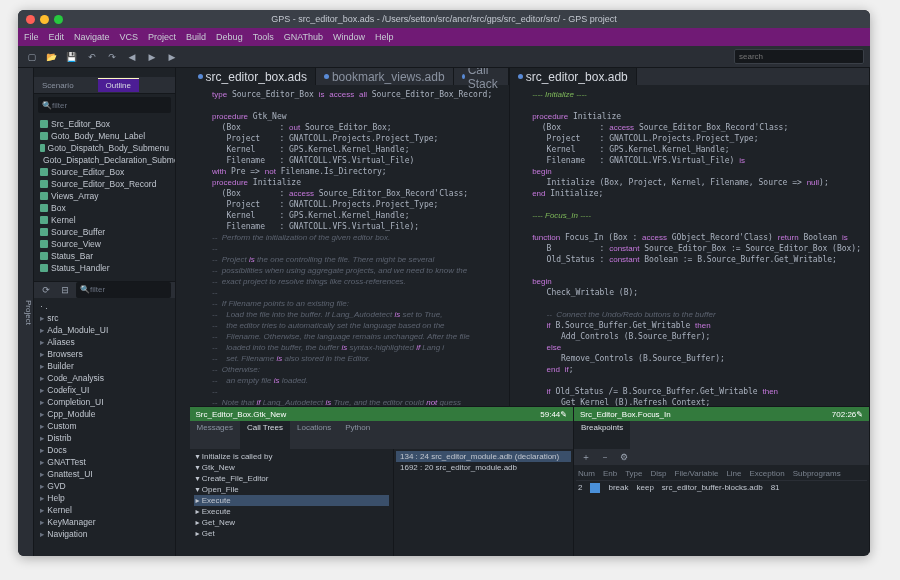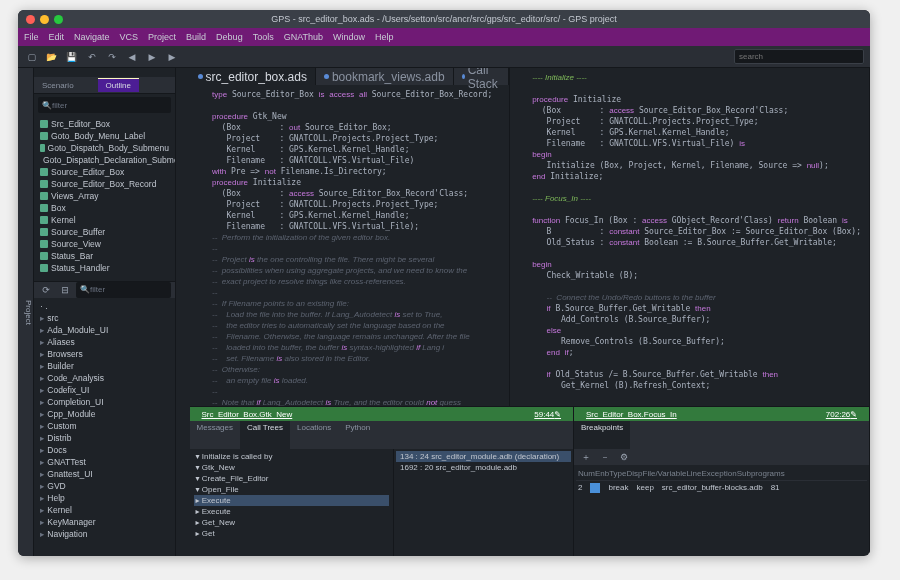--- a/index.html
+++ b/index.html
@@ -31,34 +31,34 @@
 .editors { flex:1; display:flex; overflow:hidden; }
 .editor { flex:1; display:flex; flex-direction:column; border-right:1px solid #14171b; }
 .etabs { height:17px; background:#2a2e35; display:flex; font-size:12px; }
 .etab { padding:2px 8px; display:flex; align-items:center; gap:3px; color:#8a92a0; border-right:1px solid #14171b;}
 .etab.active { background:#1e2227; color:#d6dae1; }
 .fdot { width:5px;height:5px;border-radius:50%;background:#5a8bd6; }
 .code { flex:1; overflow:auto; padding:4px 8px; font-family:Menlo,Consolas,monospace; font-size:8px; line-height:11px; white-space:pre; }
 .kw{color:#c678dd}.cm{color:#5c6370;font-style:italic}.sep{color:#7fba5a}
 .bottom { height:150px; display:flex; border-top:1px solid #14171b; }
 .bpanel { display:flex; flex-direction:column; border-right:1px solid #14171b; }
-.bhead { height:14px; background:#337a3d; color:#fff; padding:1px 12px; font-size:8px; display:flex; align-items:center;text-decoration:underline;}
+.bhead { height:14px; background:#337a3d; color:#fff; padding:1px 6px; font-size:8px; display:flex; align-items:center;}
 .bhead .r { margin-left:auto; }
 .btabs { height:28px; background:#2a2e35; display:flex; font-size:8px; }
 .btab { padding:2px 7px; color:#8a92a0; }
 .btab.active { background:#1e2227; color:#d6dae1; }
 .bbody { flex:1; display:flex; overflow:hidden; font-size:8px; }
 .calltree { flex:1; padding:2px 4px; overflow:auto; }
 .ct-item { padding:1px 2px; color:#c0c6cf; }
 .ct-item.sel { background:#3a4f6a; }
 .loclist { width:180px; border-left:1px solid #14171b; padding:2px; }
 .loc { padding:1px 4px; color:#c0c6cf; }
 .loc.sel { background:#3a4f6a; }
 .bptable { flex:1; padding:2px; font-size:8px; }
-.bph { display:flex; color:#7a828e; padding:2px; border-bottom:1px solid #2a2e35;}
+.bph { display:flex; gap:8px; color:#7a828e; padding:2px; border-bottom:1px solid #2a2e35;}
 .bpr { display:flex; gap:8px; padding:2px; color:#c0c6cf;}
 .chk{width:10px;height:10px;background:#4a90d9;display:inline-block;}
 .leftwrap{display:flex;flex:1;overflow:hidden;}
 .outline-top{height:42%;display:flex;flex-direction:column;border-bottom:1px solid #14171b;margin-top:9px;}
 .project-pane{flex:1;display:flex;flex-direction:column;}
 .ptool{height:16px;background:#2a2e35;display:flex;align-items:center;gap:3px;padding:0 4px;}
 </style>
 </head>
 <body>
 
@@ -195,20 +195,23 @@
    <span class="cm">--</span>
    <span class="cm">--  Note that <span class="kw">if</span> Lang_Autodetect <span class="kw">is</span> True, and the editor could <span class="kw">not</span> guess</span>
    
    
 
     Create_New_View
      (Box        :  Source_Editor_Box;
       Project    : GNATCOLL.Projects.Project_Type;</div>
         </div>
         <div class="editor" style="flex:1">
+          <div class="etabs" id="etabs-r">
+              <div class="etab active"><span class="fdot"></span>src_editor_box.adb</div>
+            </div>
           <div class="code" id="code-r">   <span class="cm"><span class="sep">---- Initialize ----</span></span>
 
    <span class="kw">procedure</span> Initialize
      (Box        : <span class="kw">access</span> Source_Editor_Box_Record'Class;
       Project    : GNATCOLL.Projects.Project_Type;
       Kernel     : GPS.Kernel.Kernel_Handle;
       Filename   : GNATCOLL.VFS.Virtual_File) <span class="kw">is</span>
    <span class="kw">begin</span>
       Initialize (Box, Project, Kernel, Filename, Source =&gt; <span class="kw">null</span>);
    <span class="kw">end</span> Initialize;

